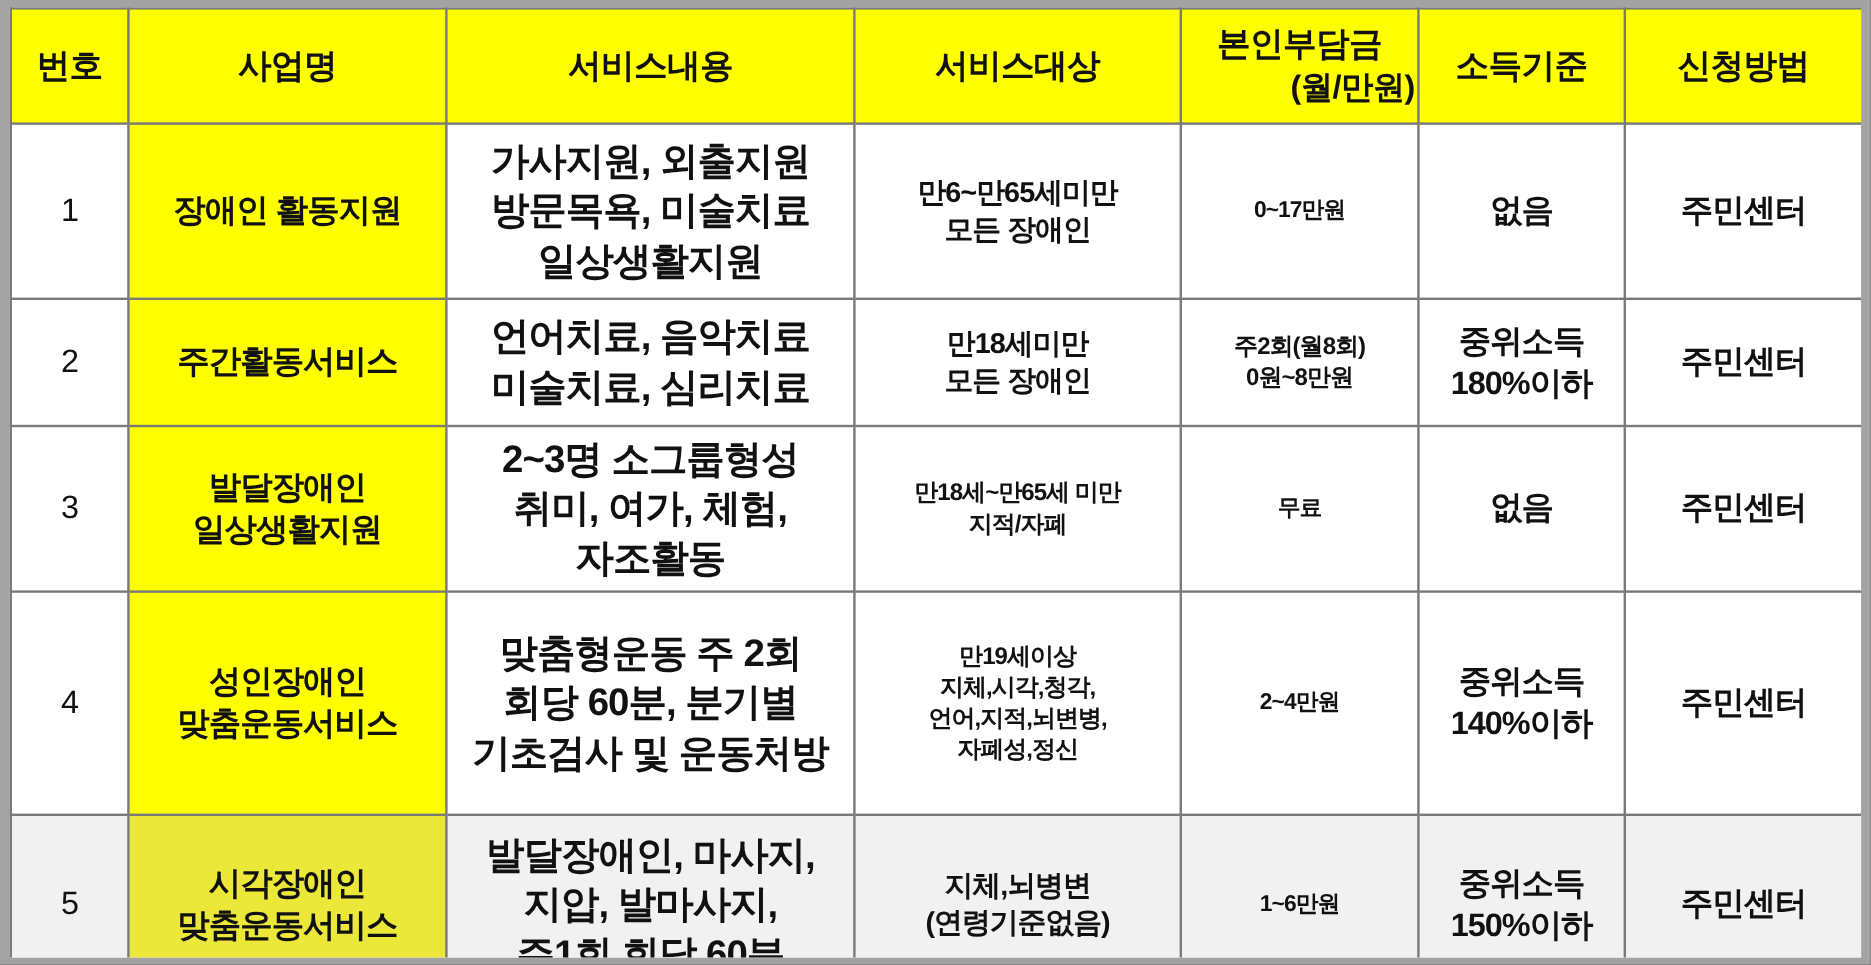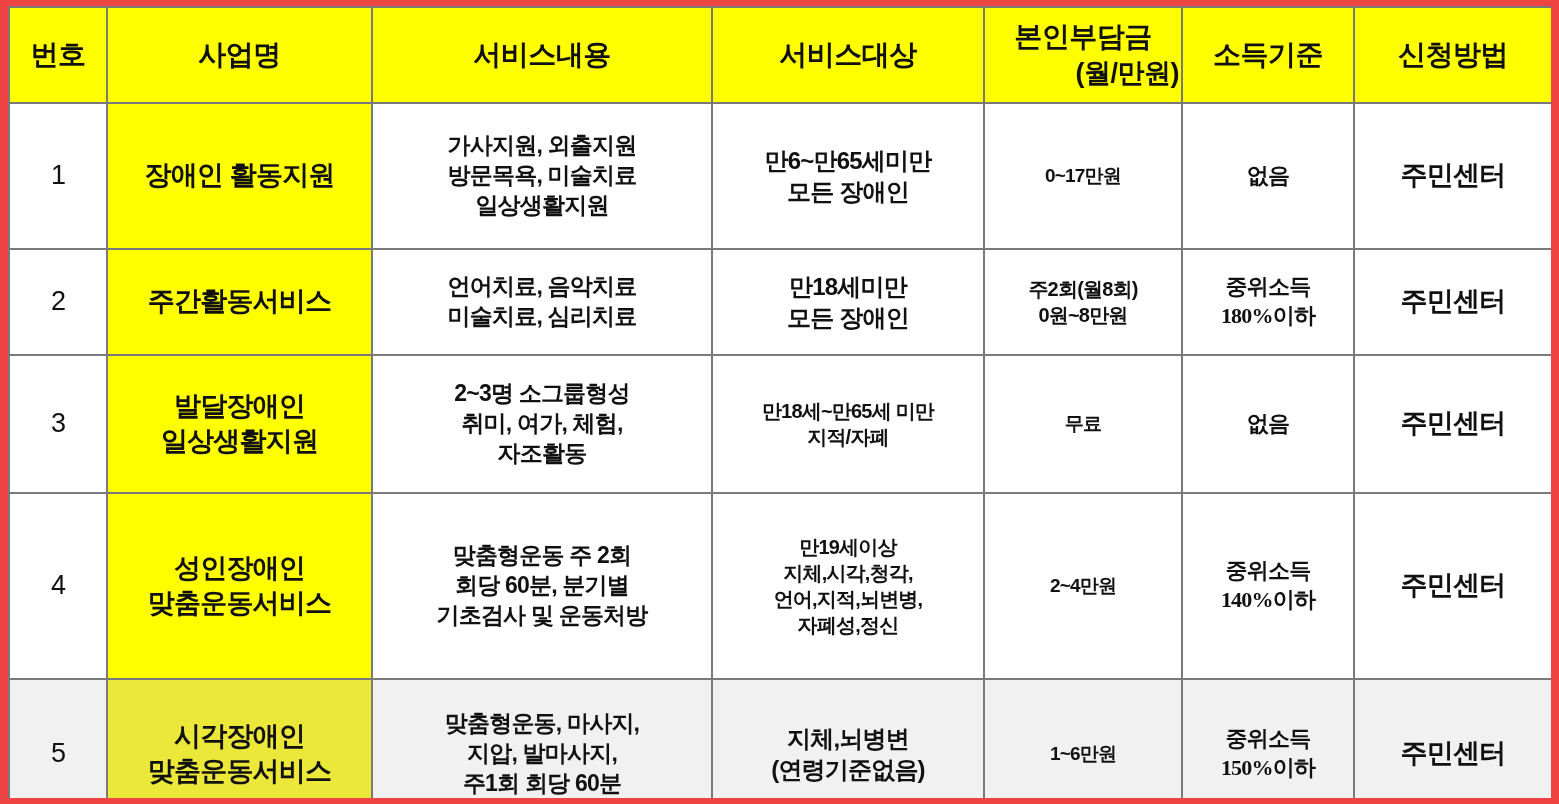--- a/index.html
+++ b/index.html
@@ -12,21 +12,21 @@
     height: 804px;
     overflow: hidden;
     font-family: "Liberation Sans", sans-serif;
   }
   .page {
     position: absolute;
     left: 0;
     top: 0;
     width: 1559px;
     height: 804px;
-    background: #ef4444;
+    background: #a3a3a3;
   }
   .table-wrap {
     position: absolute;
     left: 8px;
     top: 6px;
     width: 1543px;
     height: 792px;
     background: #ffffff;
     overflow: hidden;
   }
@@ -81,24 +81,24 @@
   tr.shaded td {
     background: #f1f1f1;
   }
   tr.shaded td.name {
     background: #ece83a;
   }
   td .ln {
     display: block;
     white-space: nowrap;
   }
-  td.content .ln { font-size: 23px; }
+  td.content .ln { font-size: 32px; }
   td.target .ln  { font-size: 24px; }
   td.fee .ln     { font-size: 19px; }
-  td.income .ln  { font-size: 22px; font-family: Liberation Serif, serif; }
+  td.income .ln  { font-size: 27px; }
   td.small .ln   { font-size: 20px; }
 
   tr.r1 td { height: 136px; }
   tr.r2 td { height: 96px; }
   tr.r3 td { height: 128px; }
   tr.r4 td { height: 176px; }
   tr.r5 td { height: 140px; }
 </style>
 </head>
 <body>
@@ -237,21 +237,21 @@
           </td>
         </tr>
 
         <tr class="r5 shaded">
           <td class="no">5</td>
           <td class="name">
             <span class="ln">시각장애인</span>
             <span class="ln">맞춤운동서비스</span>
           </td>
           <td class="content">
-            <span class="ln">맞춤형운동, 마사지,</span>
+            <span class="ln">발달장애인, 마사지,</span>
             <span class="ln">지압, 발마사지,</span>
             <span class="ln">주1회 회당 60분</span>
           </td>
           <td class="target">
             <span class="ln">지체,뇌병변</span>
             <span class="ln">(연령기준없음)</span>
           </td>
           <td class="fee">
             <span class="ln">1~6만원</span>
           </td>

